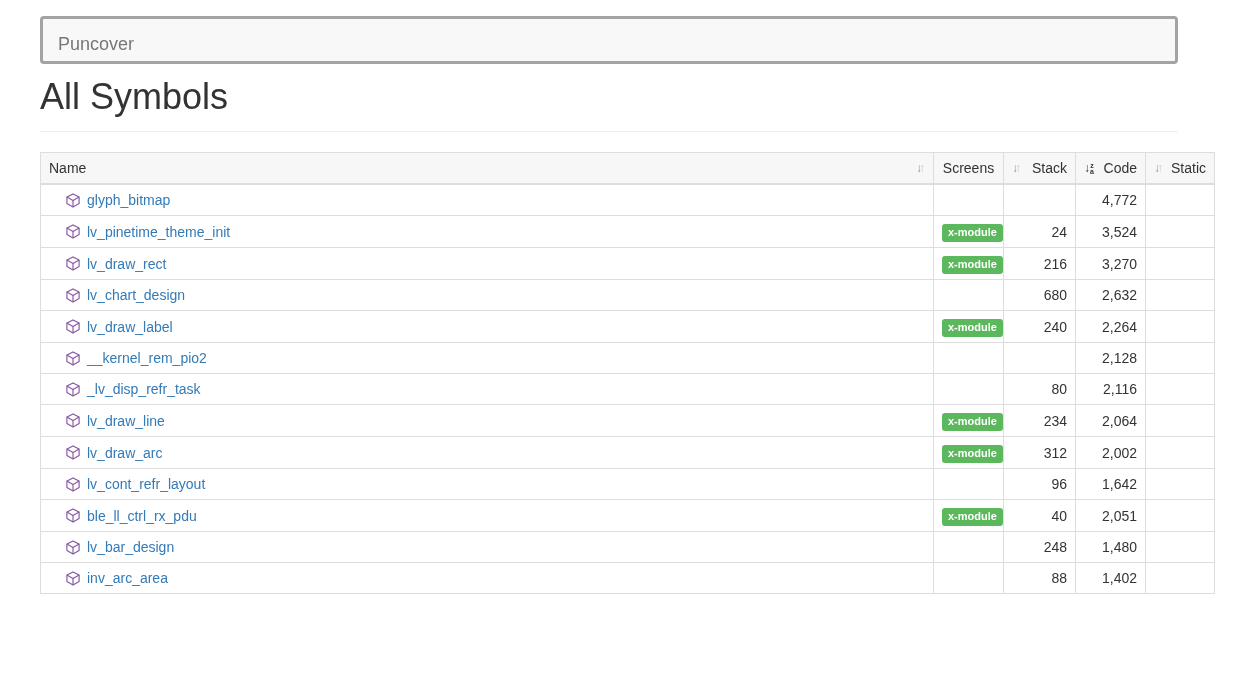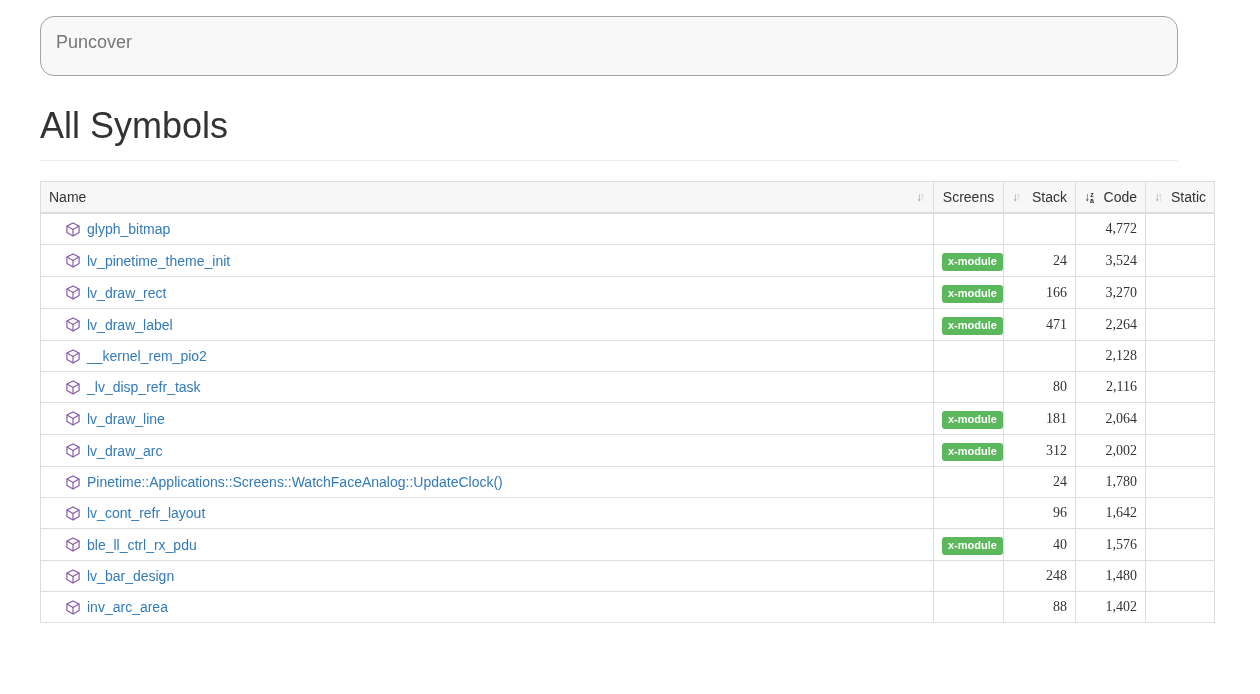--- a/index.html
+++ b/index.html
@@ -7,39 +7,39 @@
   body {
     width: 1260px; height: 694px; overflow: hidden;
     background: #ffffff; color: #333;
     font-family: "Liberation Sans", sans-serif;
     font-size: 14px;
   }
   .page { padding: 16px 40px 0 40px; }
 
   
   .navbar {
-    width: 1138px; height: 60px;
+    width: 1138px; height: 48px;
     background: #f8f8f8;
-    border: 1px solid #a3a3a3;
-    border-radius: 14px;
+    border: 3px solid #a3a3a3;
+    border-radius: 4px;
   }
   .navbar-brand {
     display: inline-block;
     padding: 0 15px;
     line-height: 50px;
     font-size: 18px;
     color: #777;
     text-decoration: none;
     cursor: pointer;
   }
 
   
   .page-header {
     width: 1138px;
-    margin: 29px 0 20px 0;
+    margin: 12px 0 20px 0;
     padding-bottom: 14px;
     border-bottom: 1px solid #eee;
   }
   .page-title {
     margin: 0;
     font-size: 36px;
     font-weight: 400;
     line-height: 1.15;
     color: #333;
   }
@@ -86,21 +86,21 @@
     font-size: 7px; line-height: 5.5px; font-weight: 700;
     margin-left: 0px; margin-top: 1px;
   }
 
   
   .td-name { text-align: left; }
   .td-name .name-wrap { display: flex; align-items: center; padding-left: 17px; }
   .cube-icon { display: inline-flex; margin-right: 7px; flex: 0 0 auto; }
   .sym-link { color: #337ab7; text-decoration: none; cursor: pointer; }
   .td-remarks { }
-  .td-num { text-align: right; color: #333; font-family: Liberation Serif, serif; }
+  .td-num { text-align: right; color: #333; }
 
   .badge-xmodule {
     display: inline-block;
     background: #5cb85c;
     color: #fff;
     font-size: 11px;
     font-weight: 700;
     line-height: 1;
     padding: 3px 6px 4px 6px;
     border-radius: 3px;
@@ -217,39 +217,57 @@
                 <svg width="14" height="15" viewBox="0 0 14 15" fill="none" stroke="#8657a5" stroke-width="1.15" stroke-linejoin="round">
                   <path d="M7 0.9 L13.1 4.1 V10.6 L7 14.1 L0.9 10.6 V4.1 Z"></path>
                   <path d="M0.9 4.1 L7 7.5 L13.1 4.1"></path>
                   <path d="M7 7.5 V14.1"></path>
                 </svg>
               </span>
               <a class="sym-link">lv_draw_rect</a>
             </span>
           </td>
           <td class="td-remarks"><span class="badge-xmodule">x-module</span></td>
-          <td class="td-num">166</td>
+          <td class="td-num">216</td>
           <td class="td-num">3,270</td>
           <td class="td-num"></td>
         </tr>
         <tr>
           <td class="td-name">
             <span class="name-wrap">
               <span class="cube-icon">
                 <svg width="14" height="15" viewBox="0 0 14 15" fill="none" stroke="#8657a5" stroke-width="1.15" stroke-linejoin="round">
                   <path d="M7 0.9 L13.1 4.1 V10.6 L7 14.1 L0.9 10.6 V4.1 Z"></path>
                   <path d="M0.9 4.1 L7 7.5 L13.1 4.1"></path>
                   <path d="M7 7.5 V14.1"></path>
                 </svg>
               </span>
+              <a class="sym-link">lv_chart_design</a>
+            </span>
+          </td>
+          <td class="td-remarks"></td>
+          <td class="td-num">680</td>
+          <td class="td-num">2,632</td>
+          <td class="td-num"></td>
+        </tr>
+        <tr>
+          <td class="td-name">
+            <span class="name-wrap">
+              <span class="cube-icon">
+                <svg width="14" height="15" viewBox="0 0 14 15" fill="none" stroke="#8657a5" stroke-width="1.15" stroke-linejoin="round">
+                  <path d="M7 0.9 L13.1 4.1 V10.6 L7 14.1 L0.9 10.6 V4.1 Z"></path>
+                  <path d="M0.9 4.1 L7 7.5 L13.1 4.1"></path>
+                  <path d="M7 7.5 V14.1"></path>
+                </svg>
+              </span>
               <a class="sym-link">lv_draw_label</a>
             </span>
           </td>
           <td class="td-remarks"><span class="badge-xmodule">x-module</span></td>
-          <td class="td-num">471</td>
+          <td class="td-num">240</td>
           <td class="td-num">2,264</td>
           <td class="td-num"></td>
         </tr>
         <tr>
           <td class="td-name">
             <span class="name-wrap">
               <span class="cube-icon">
                 <svg width="14" height="15" viewBox="0 0 14 15" fill="none" stroke="#8657a5" stroke-width="1.15" stroke-linejoin="round">
                   <path d="M7 0.9 L13.1 4.1 V10.6 L7 14.1 L0.9 10.6 V4.1 Z"></path>
                   <path d="M0.9 4.1 L7 7.5 L13.1 4.1"></path>
@@ -289,21 +307,21 @@
                 <svg width="14" height="15" viewBox="0 0 14 15" fill="none" stroke="#8657a5" stroke-width="1.15" stroke-linejoin="round">
                   <path d="M7 0.9 L13.1 4.1 V10.6 L7 14.1 L0.9 10.6 V4.1 Z"></path>
                   <path d="M0.9 4.1 L7 7.5 L13.1 4.1"></path>
                   <path d="M7 7.5 V14.1"></path>
                 </svg>
               </span>
               <a class="sym-link">lv_draw_line</a>
             </span>
           </td>
           <td class="td-remarks"><span class="badge-xmodule">x-module</span></td>
-          <td class="td-num">181</td>
+          <td class="td-num">234</td>
           <td class="td-num">2,064</td>
           <td class="td-num"></td>
         </tr>
         <tr>
           <td class="td-name">
             <span class="name-wrap">
               <span class="cube-icon">
                 <svg width="14" height="15" viewBox="0 0 14 15" fill="none" stroke="#8657a5" stroke-width="1.15" stroke-linejoin="round">
                   <path d="M7 0.9 L13.1 4.1 V10.6 L7 14.1 L0.9 10.6 V4.1 Z"></path>
                   <path d="M0.9 4.1 L7 7.5 L13.1 4.1"></path>
@@ -321,38 +339,20 @@
         <tr>
           <td class="td-name">
             <span class="name-wrap">
               <span class="cube-icon">
                 <svg width="14" height="15" viewBox="0 0 14 15" fill="none" stroke="#8657a5" stroke-width="1.15" stroke-linejoin="round">
                   <path d="M7 0.9 L13.1 4.1 V10.6 L7 14.1 L0.9 10.6 V4.1 Z"></path>
                   <path d="M0.9 4.1 L7 7.5 L13.1 4.1"></path>
                   <path d="M7 7.5 V14.1"></path>
                 </svg>
               </span>
-              <a class="sym-link">Pinetime::Applications::Screens::WatchFaceAnalog::UpdateClock()</a>
-            </span>
-          </td>
-          <td class="td-remarks"></td>
-          <td class="td-num">24</td>
-          <td class="td-num">1,780</td>
-          <td class="td-num"></td>
-        </tr>
-        <tr>
-          <td class="td-name">
-            <span class="name-wrap">
-              <span class="cube-icon">
-                <svg width="14" height="15" viewBox="0 0 14 15" fill="none" stroke="#8657a5" stroke-width="1.15" stroke-linejoin="round">
-                  <path d="M7 0.9 L13.1 4.1 V10.6 L7 14.1 L0.9 10.6 V4.1 Z"></path>
-                  <path d="M0.9 4.1 L7 7.5 L13.1 4.1"></path>
-                  <path d="M7 7.5 V14.1"></path>
-                </svg>
-              </span>
               <a class="sym-link">lv_cont_refr_layout</a>
             </span>
           </td>
           <td class="td-remarks"></td>
           <td class="td-num">96</td>
           <td class="td-num">1,642</td>
           <td class="td-num"></td>
         </tr>
         <tr>
           <td class="td-name">
@@ -362,21 +362,21 @@
                   <path d="M7 0.9 L13.1 4.1 V10.6 L7 14.1 L0.9 10.6 V4.1 Z"></path>
                   <path d="M0.9 4.1 L7 7.5 L13.1 4.1"></path>
                   <path d="M7 7.5 V14.1"></path>
                 </svg>
               </span>
               <a class="sym-link">ble_ll_ctrl_rx_pdu</a>
             </span>
           </td>
           <td class="td-remarks"><span class="badge-xmodule">x-module</span></td>
           <td class="td-num">40</td>
-          <td class="td-num">1,576</td>
+          <td class="td-num">2,051</td>
           <td class="td-num"></td>
         </tr>
         <tr>
           <td class="td-name">
             <span class="name-wrap">
               <span class="cube-icon">
                 <svg width="14" height="15" viewBox="0 0 14 15" fill="none" stroke="#8657a5" stroke-width="1.15" stroke-linejoin="round">
                   <path d="M7 0.9 L13.1 4.1 V10.6 L7 14.1 L0.9 10.6 V4.1 Z"></path>
                   <path d="M0.9 4.1 L7 7.5 L13.1 4.1"></path>
                   <path d="M7 7.5 V14.1"></path>

